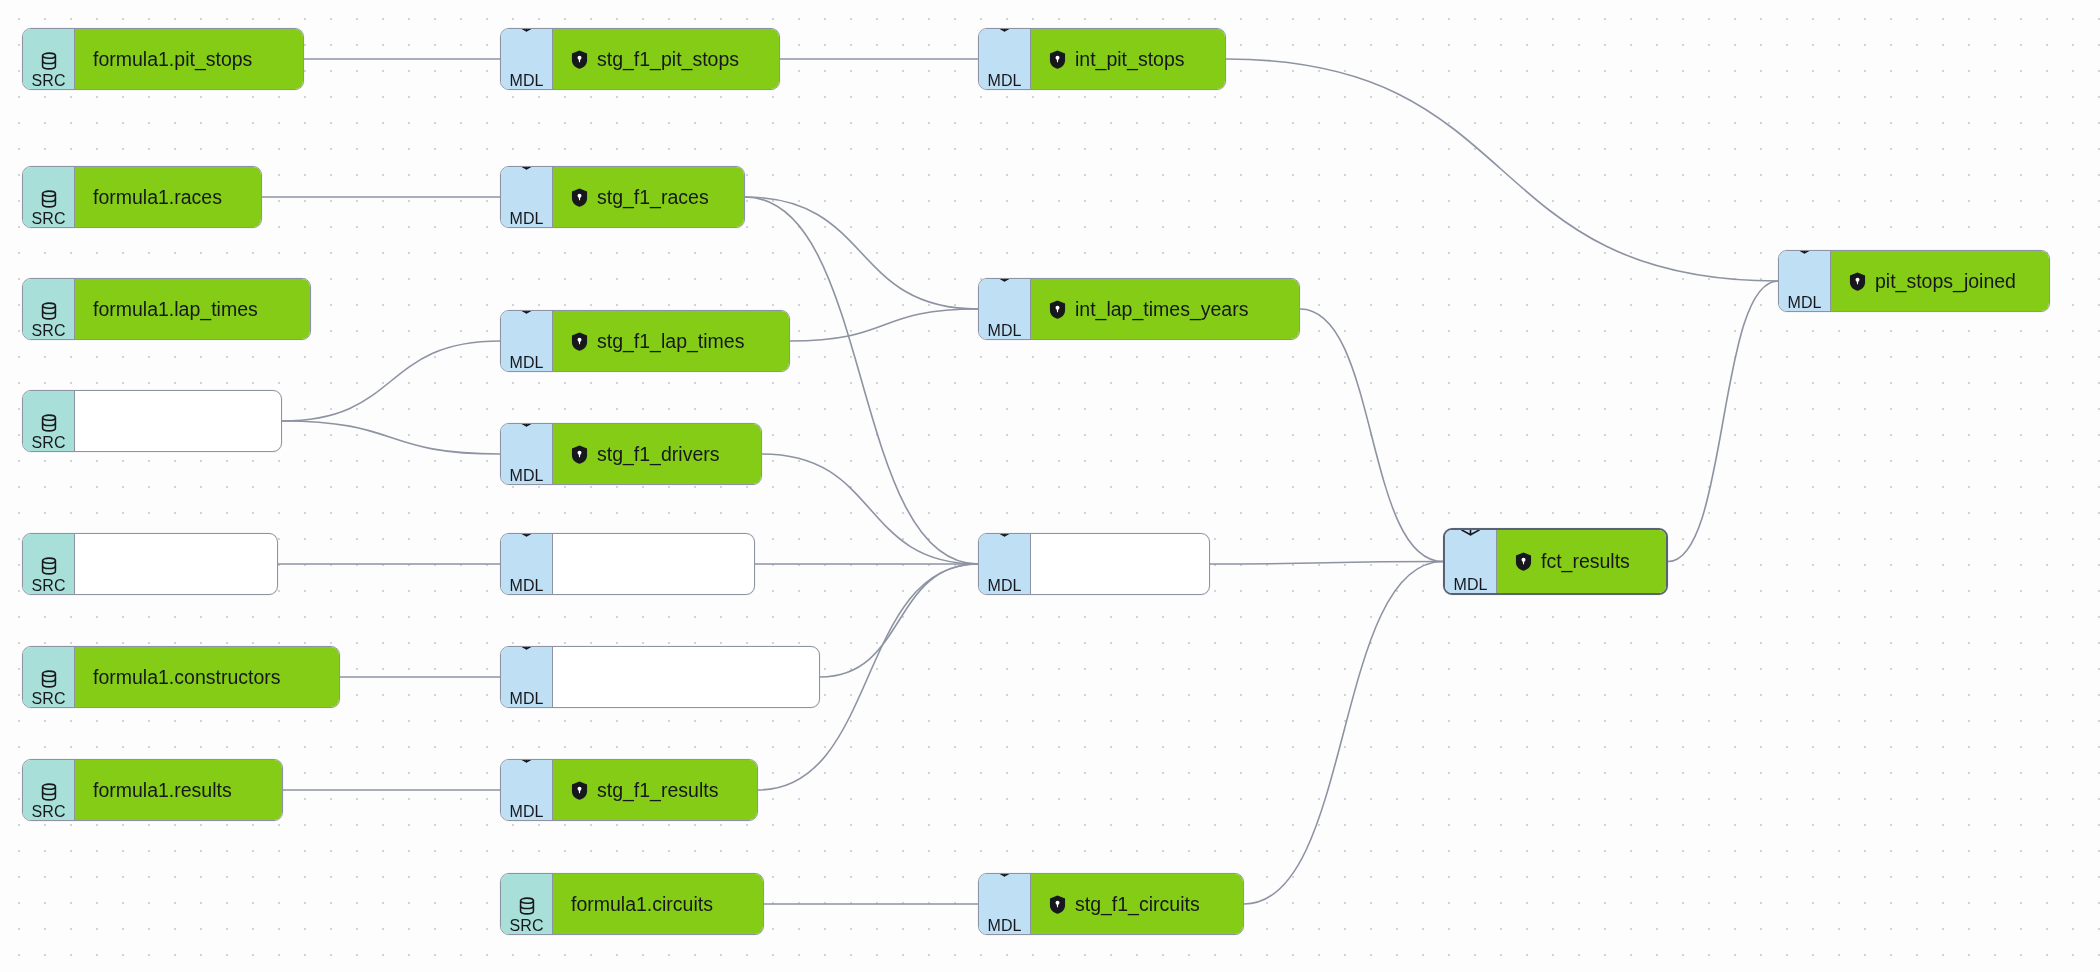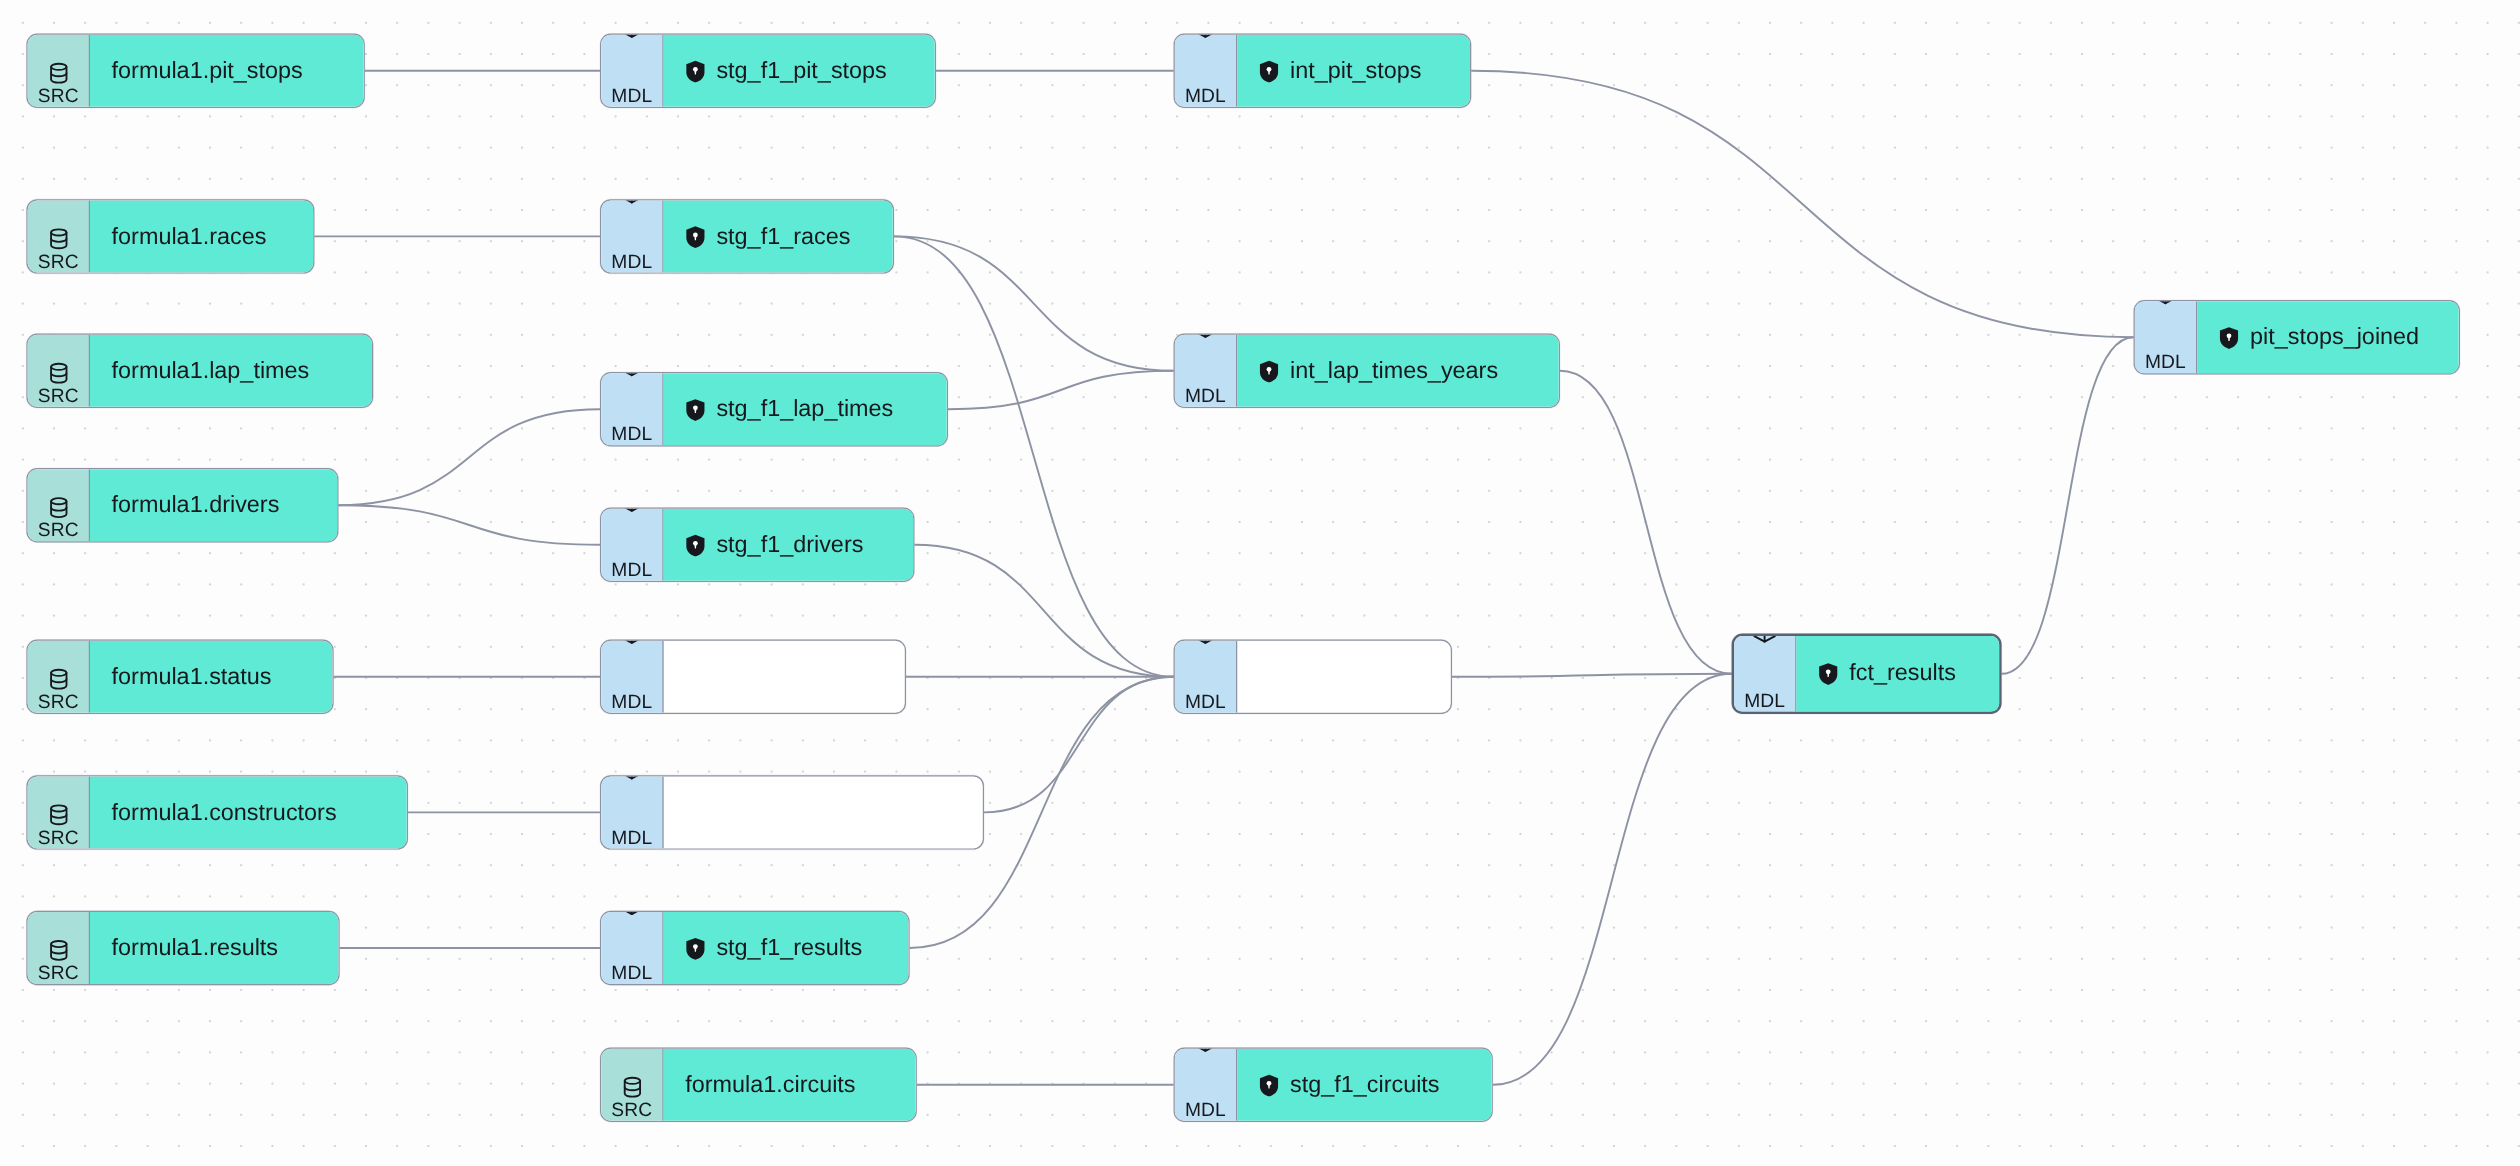--- a/index.html
+++ b/index.html
@@ -65,21 +65,21 @@
     color: #16181d;
     letter-spacing: .1px;
     font-family: "Liberation Sans", sans-serif;
   }
   .node-body {
     flex: 1 1 auto;
     display: flex;
     align-items: center;
     padding: 0 18px;
     gap: 9px;
-    background: #5eead4;
+    background: #84cc16;
     text-align: center;
   }
   .node-label {
     font-size: 19.5px;
     color: #16181d;
     white-space: nowrap;
     font-family: "Liberation Sans", sans-serif;
   }
   .shield-icon { display: block; line-height: 0; flex: 0 0 auto; }
 </style>
@@ -152,35 +152,29 @@
       </div>
       <div class="node" style="left: 22px; top: 390px; width: 260px; height: 62px;">
         <div class="badge src">
           <span class="badge-icon"><svg width="22" height="22" viewBox="0 0 24 24" fill="none" stroke="#16181d" stroke-width="1.7" stroke-linecap="round" stroke-linejoin="round">
               <ellipse cx="12" cy="6.2" rx="7" ry="2.8"></ellipse>
               <path d="M5 6.2v11.6c0 1.55 3.13 2.8 7 2.8s7-1.25 7-2.8V6.2"></path>
               <path d="M5 12c0 1.55 3.13 2.8 7 2.8s7-1.25 7-2.8"></path>
             </svg></span>
           <span class="badge-text">SRC</span>
         </div>
-        <div class="node-body">
-          <span class="node-label">formula1.drivers</span>
-        </div>
       </div>
       <div class="node" style="left: 22px; top: 533px; width: 256px; height: 62px;">
         <div class="badge src">
           <span class="badge-icon"><svg width="22" height="22" viewBox="0 0 24 24" fill="none" stroke="#16181d" stroke-width="1.7" stroke-linecap="round" stroke-linejoin="round">
               <ellipse cx="12" cy="6.2" rx="7" ry="2.8"></ellipse>
               <path d="M5 6.2v11.6c0 1.55 3.13 2.8 7 2.8s7-1.25 7-2.8V6.2"></path>
               <path d="M5 12c0 1.55 3.13 2.8 7 2.8s7-1.25 7-2.8"></path>
             </svg></span>
           <span class="badge-text">SRC</span>
-        </div>
-        <div class="node-body">
-          <span class="node-label">formula1.status</span>
         </div>
       </div>
       <div class="node" style="left: 22px; top: 646px; width: 318px; height: 62px;">
         <div class="badge src">
           <span class="badge-icon"><svg width="22" height="22" viewBox="0 0 24 24" fill="none" stroke="#16181d" stroke-width="1.7" stroke-linecap="round" stroke-linejoin="round">
               <ellipse cx="12" cy="6.2" rx="7" ry="2.8"></ellipse>
               <path d="M5 6.2v11.6c0 1.55 3.13 2.8 7 2.8s7-1.25 7-2.8V6.2"></path>
               <path d="M5 12c0 1.55 3.13 2.8 7 2.8s7-1.25 7-2.8"></path>
             </svg></span>
           <span class="badge-text">SRC</span>

